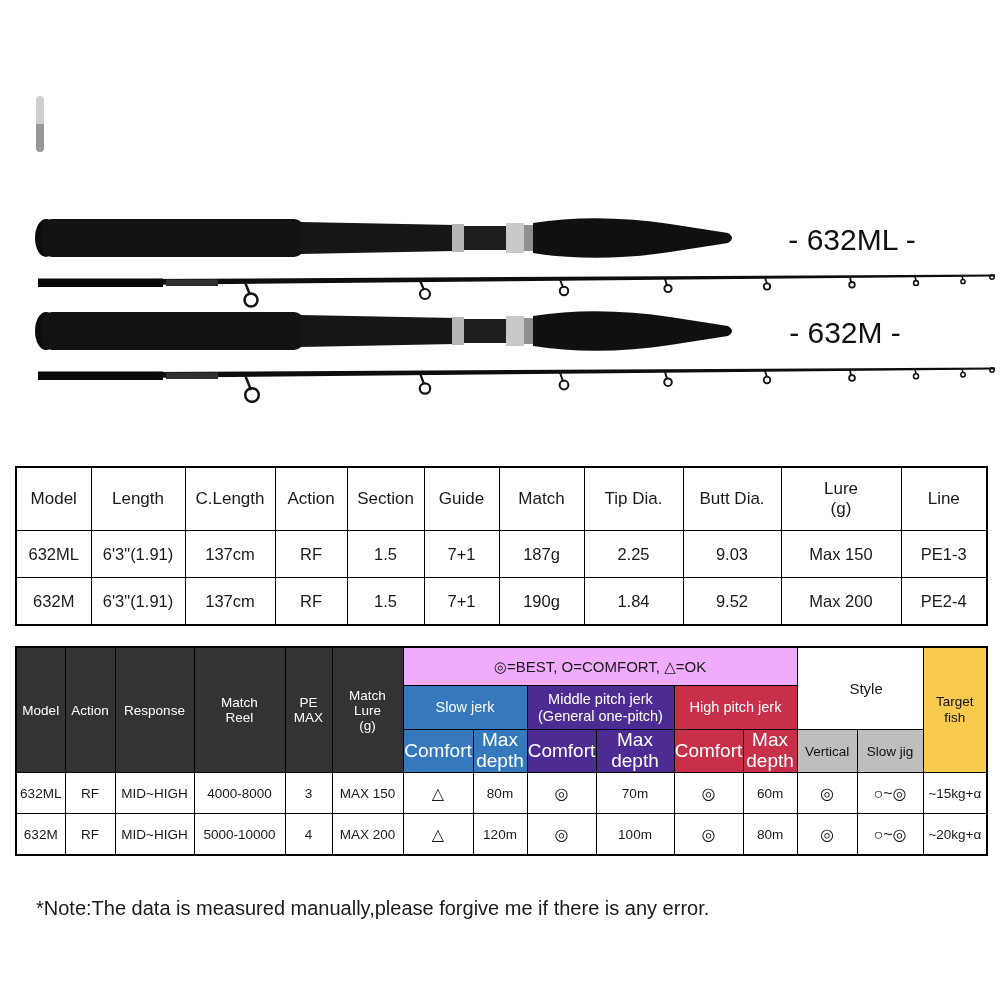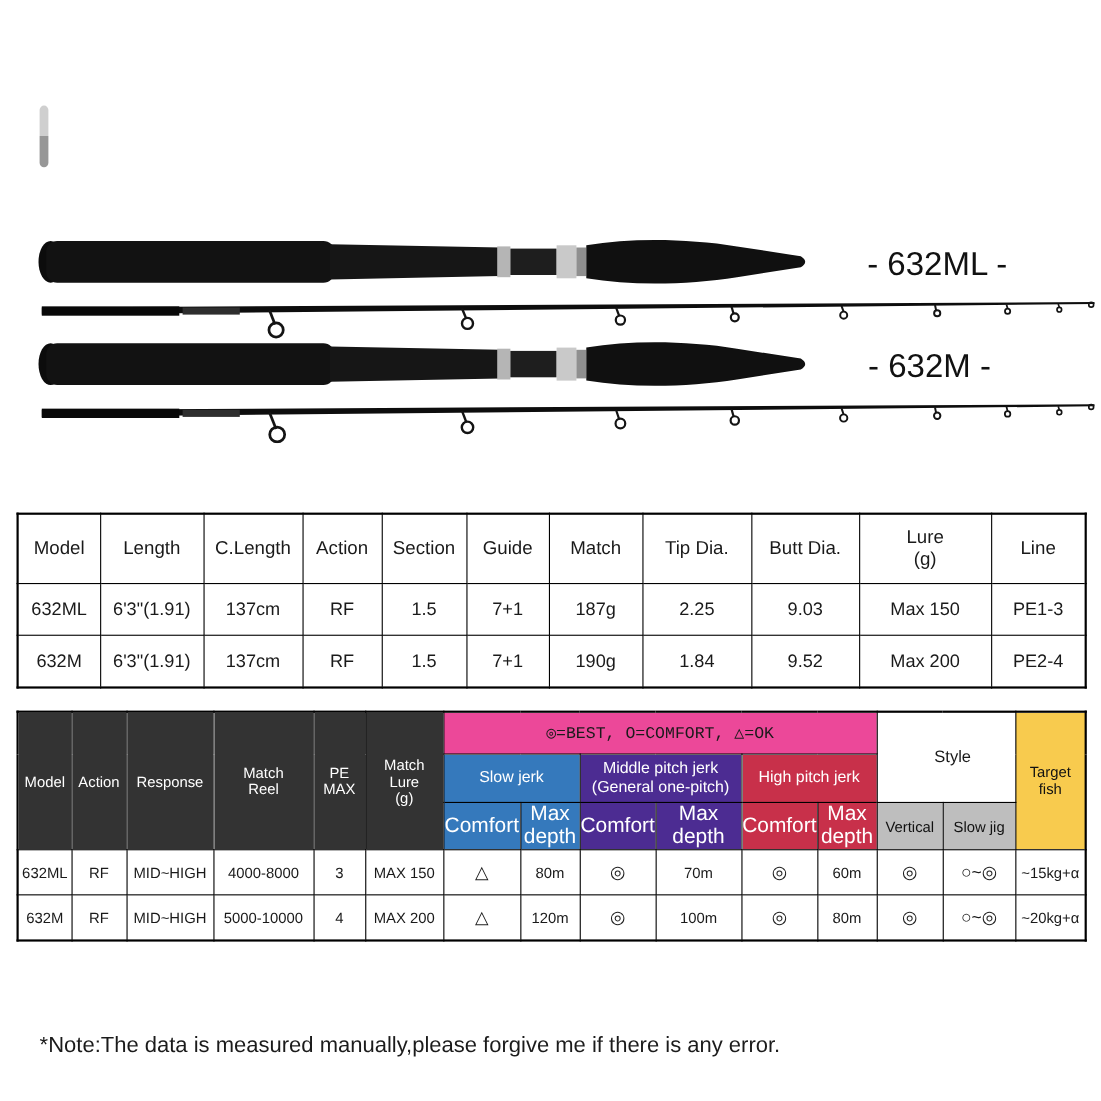--- a/index.html
+++ b/index.html
@@ -24,33 +24,33 @@
   
   #spec-table{position:absolute;top:466px;left:15px;}
   #spec-table table{border:2px solid #000;}
   #spec-table th{font-size:17px;height:62px;color:#1a1a1a;}
   #spec-table td{font-size:16.5px;height:46px;color:#1a1a1a;}
   
   #action-table{position:absolute;top:646px;left:15px;}
   #action-table table{border:2px solid #000;}
   #action-table th{color:#1a1a1a;}
   .dark{background:#333333;color:#ffffff !important;font-size:13.5px;}
-  .legend-cell{background:#ec4899;font-size:15px;height:37px;font-family:Liberation Mono, monospace;}
+  .legend-cell{background:#f0abfc;font-size:15px;height:37px;}
   .grp{color:#ffffff !important;font-size:14.5px;height:43px;line-height:1.15;}
   .grp-blue{background:#3579BC;}
   .grp-purple{background:#4C2C92;}
   .grp-red{background:#C8304A;}
   .sub{color:#ffffff !important;font-size:19px;height:42px;line-height:1.1;text-align:center;}
   .style-cell{background:#ffffff;font-size:15px;padding-left:12px;}
   .style-sub{background:#BEBEBE;color:#111 !important;font-size:13.5px;}
   .target{background:#F8CB4E;color:#111 !important;font-size:13.5px;line-height:1.2;}
   #action-table tbody td{font-size:13.5px;height:40px;background:#ffffff;color:#1a1a1a;}
   #action-table tbody td.sym{font-size:16px;}
   
-  .note{position:absolute;top:939px;left:36px;font-size:20px;color:#1b1b1b;}
+  .note{position:absolute;top:897px;left:36px;font-size:20px;color:#1b1b1b;}
 </style>
 </head>
 <body>
 
 <div class="title-block">
   <div class="accent-bar"></div>
 </div>
 
 <div class="rod" id="rod1">
   <svg viewBox="0 0 1001 100" xmlns="http://www.w3.org/2000/svg">

